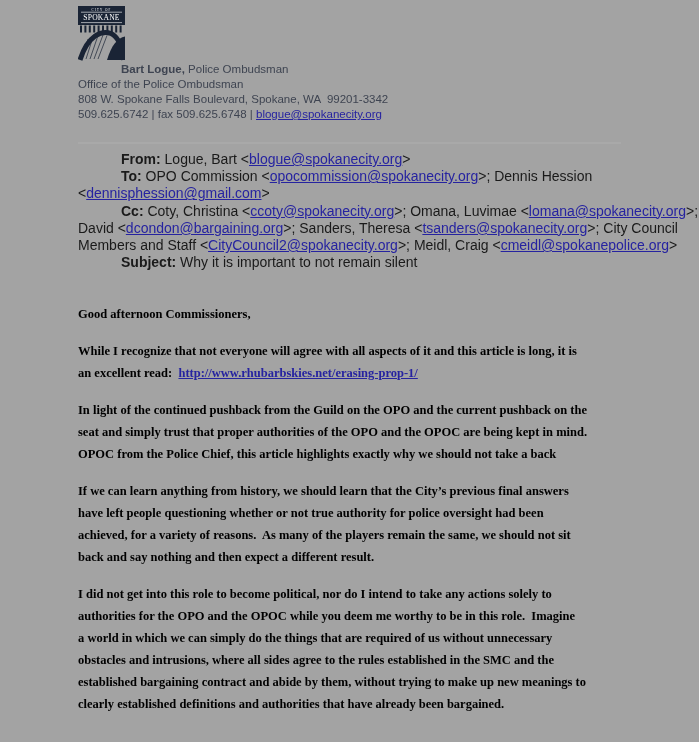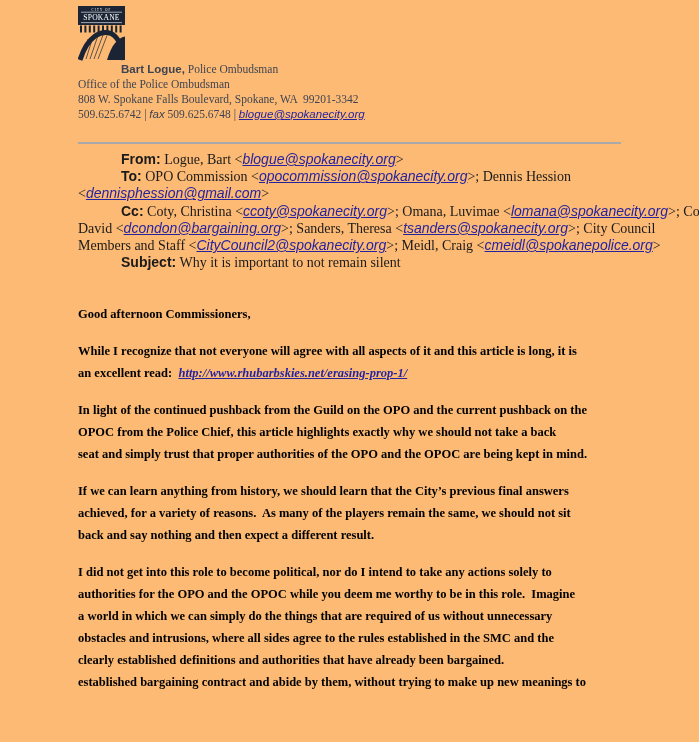--- a/index.html
+++ b/index.html
@@ -1,20 +1,20 @@
 <!DOCTYPE html>
 <html><head>
 <meta charset="utf-8">
 <style>
   html, body { margin: 0; padding: 0; background: #ffffff; }
   .page {
     position: relative;
     width: 699px;
     height: 742px;
-    background: #fdba74;
+    background: #a3a3a3;
     overflow: hidden;
     font-family: "Liberation Sans", sans-serif;
   }
   .logo { position: absolute; left: 78px; top: 6px; }
 
   .signature {
     position: absolute; left: 78px; top: 62px;
     font-size: 11.5px; line-height: 15px;
     color: #3e4451;
   }
@@ -30,24 +30,24 @@
   .body-text {
     position: absolute; left: 78px; top: 303px;
     font-family: "Liberation Serif", serif;
     font-size: 12.5px; line-height: 22px;
     font-weight: bold;
     color: #000000;
     width: 610px;
   }
   .paragraph { margin-bottom: 15px; }
   .line { white-space: pre; }
-  .run-text { font-weight: inherit; font-family: Liberation Serif, serif; }
+  .run-text { font-weight: inherit; }
   .run-bold { font-weight: bold; margin-left: 43px; }
-  .run-italic { font-style: italic; }
-  .run-link { color: #2623a0; text-decoration: underline; cursor: pointer; font-style: italic; }
+  .run-italic { }
+  .run-link { color: #2623a0; text-decoration: underline; cursor: pointer; }
 </style>
 </head>
 <body>
 
 <div class="page">
 
   <div class="logo">
     <svg width="47" height="55" viewBox="0 0 47 55">
       <rect x="0" y="0" width="47" height="19" fill="#1a2435"></rect>
       <text x="23.5" y="4.6" font-size="3" letter-spacing="1.2" fill="#ffffff" text-anchor="middle" font-family="Liberation Serif, serif">CITY OF</text>
@@ -89,31 +89,32 @@
   <div class="body-text">
       <div class="paragraph">
         <div class="line"><span class="run-text">Good afternoon Commissioners,</span></div>
       </div>
       <div class="paragraph">
         <div class="line"><span class="run-text">While I recognize that not everyone will agree with all aspects of it and this article is long, it is</span></div>
         <div class="line"><span class="run-text">an excellent read:  </span><span class="run-link">http://www.rhubarbskies.net/erasing-prop-1/</span></div>
       </div>
       <div class="paragraph">
         <div class="line"><span class="run-text">In light of the continued pushback from the Guild on the OPO and the current pushback on the</span></div>
+        <div class="line"><span class="run-text">seat and simply trust that proper authorities of the OPO and the OPOC are being kept in mind.</span></div>
         <div class="line"><span class="run-text">OPOC from the Police Chief, this article highlights exactly why we should not take a back</span></div>
-        <div class="line"><span class="run-text">seat and simply trust that proper authorities of the OPO and the OPOC are being kept in mind.</span></div>
       </div>
       <div class="paragraph">
         <div class="line"><span class="run-text">If we can learn anything from history, we should learn that the City’s previous final answers</span></div>
+        <div class="line"><span class="run-text">have left people questioning whether or not true authority for police oversight had been</span></div>
         <div class="line"><span class="run-text">achieved, for a variety of reasons.  As many of the players remain the same, we should not sit</span></div>
         <div class="line"><span class="run-text">back and say nothing and then expect a different result.</span></div>
       </div>
       <div class="paragraph">
         <div class="line"><span class="run-text">I did not get into this role to become political, nor do I intend to take any actions solely to</span></div>
         <div class="line"><span class="run-text">authorities for the OPO and the OPOC while you deem me worthy to be in this role.  Imagine</span></div>
         <div class="line"><span class="run-text">a world in which we can simply do the things that are required of us without unnecessary</span></div>
         <div class="line"><span class="run-text">obstacles and intrusions, where all sides agree to the rules established in the SMC and the</span></div>
+        <div class="line"><span class="run-text">established bargaining contract and abide by them, without trying to make up new meanings to</span></div>
         <div class="line"><span class="run-text">clearly established definitions and authorities that have already been bargained.</span></div>
-        <div class="line"><span class="run-text">established bargaining contract and abide by them, without trying to make up new meanings to</span></div>
       </div>
     </div>
 
 </div>
 
 </body></html>

